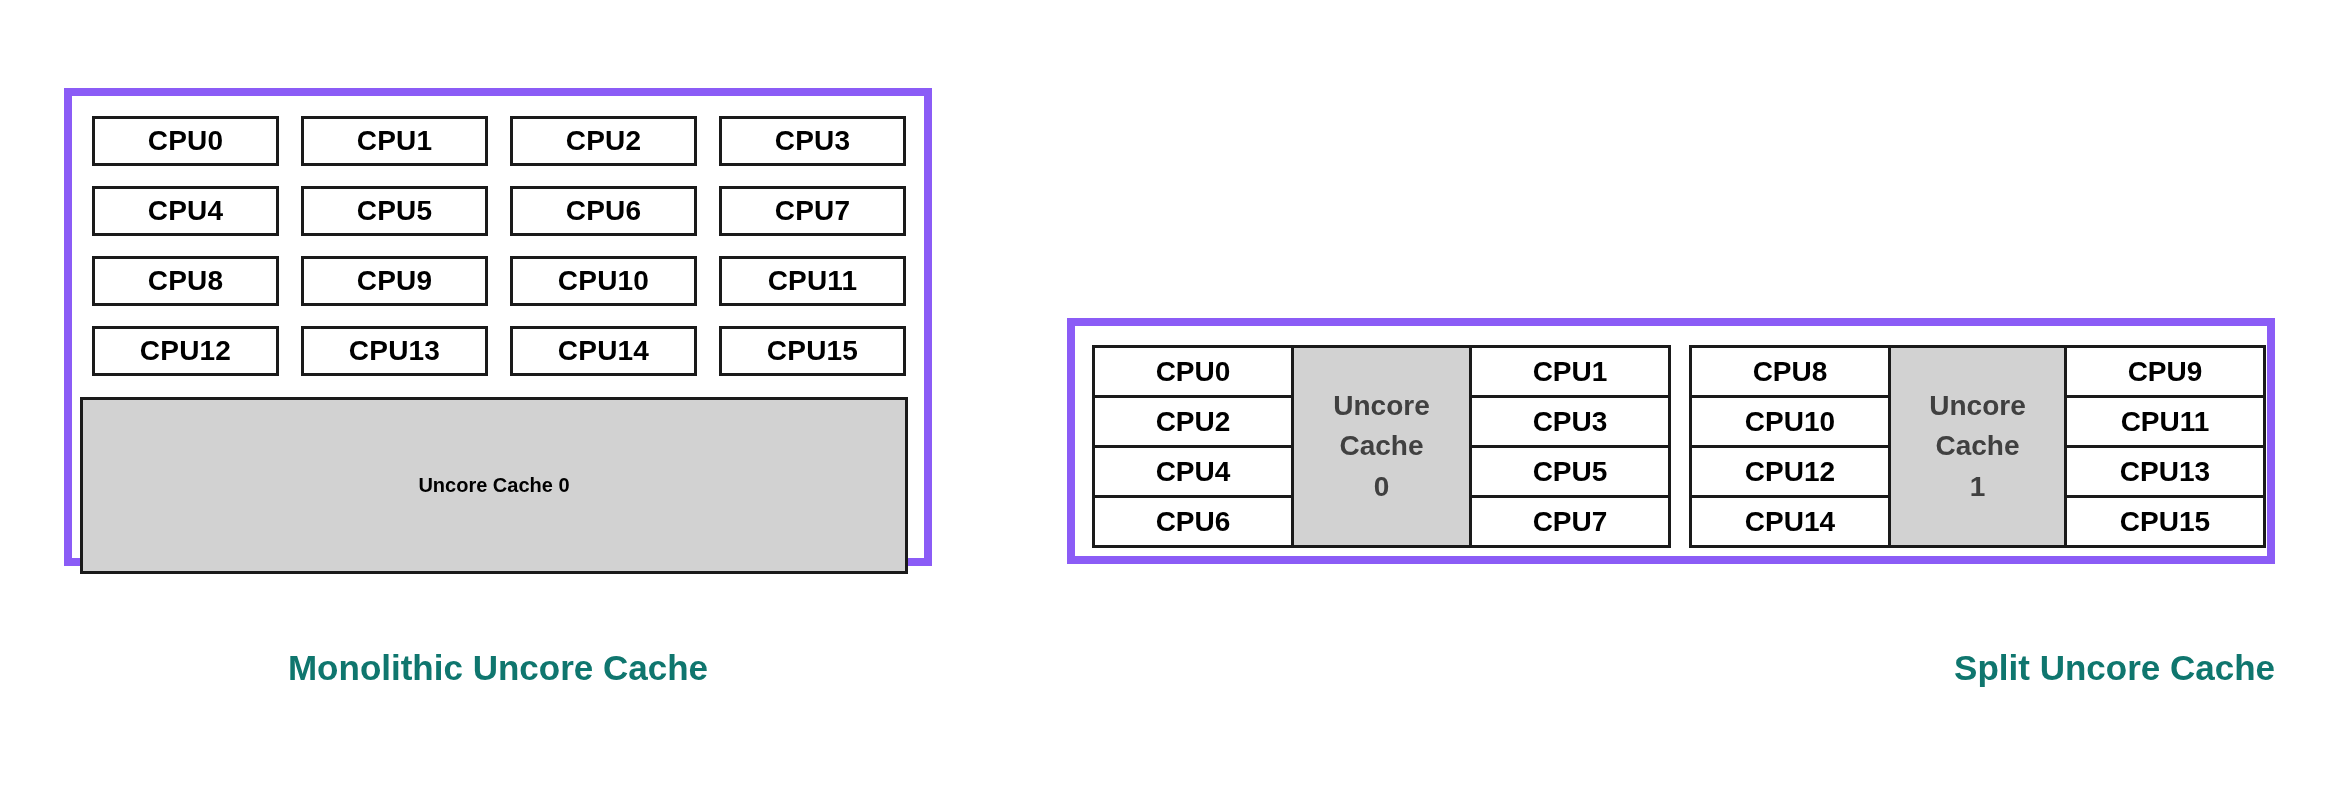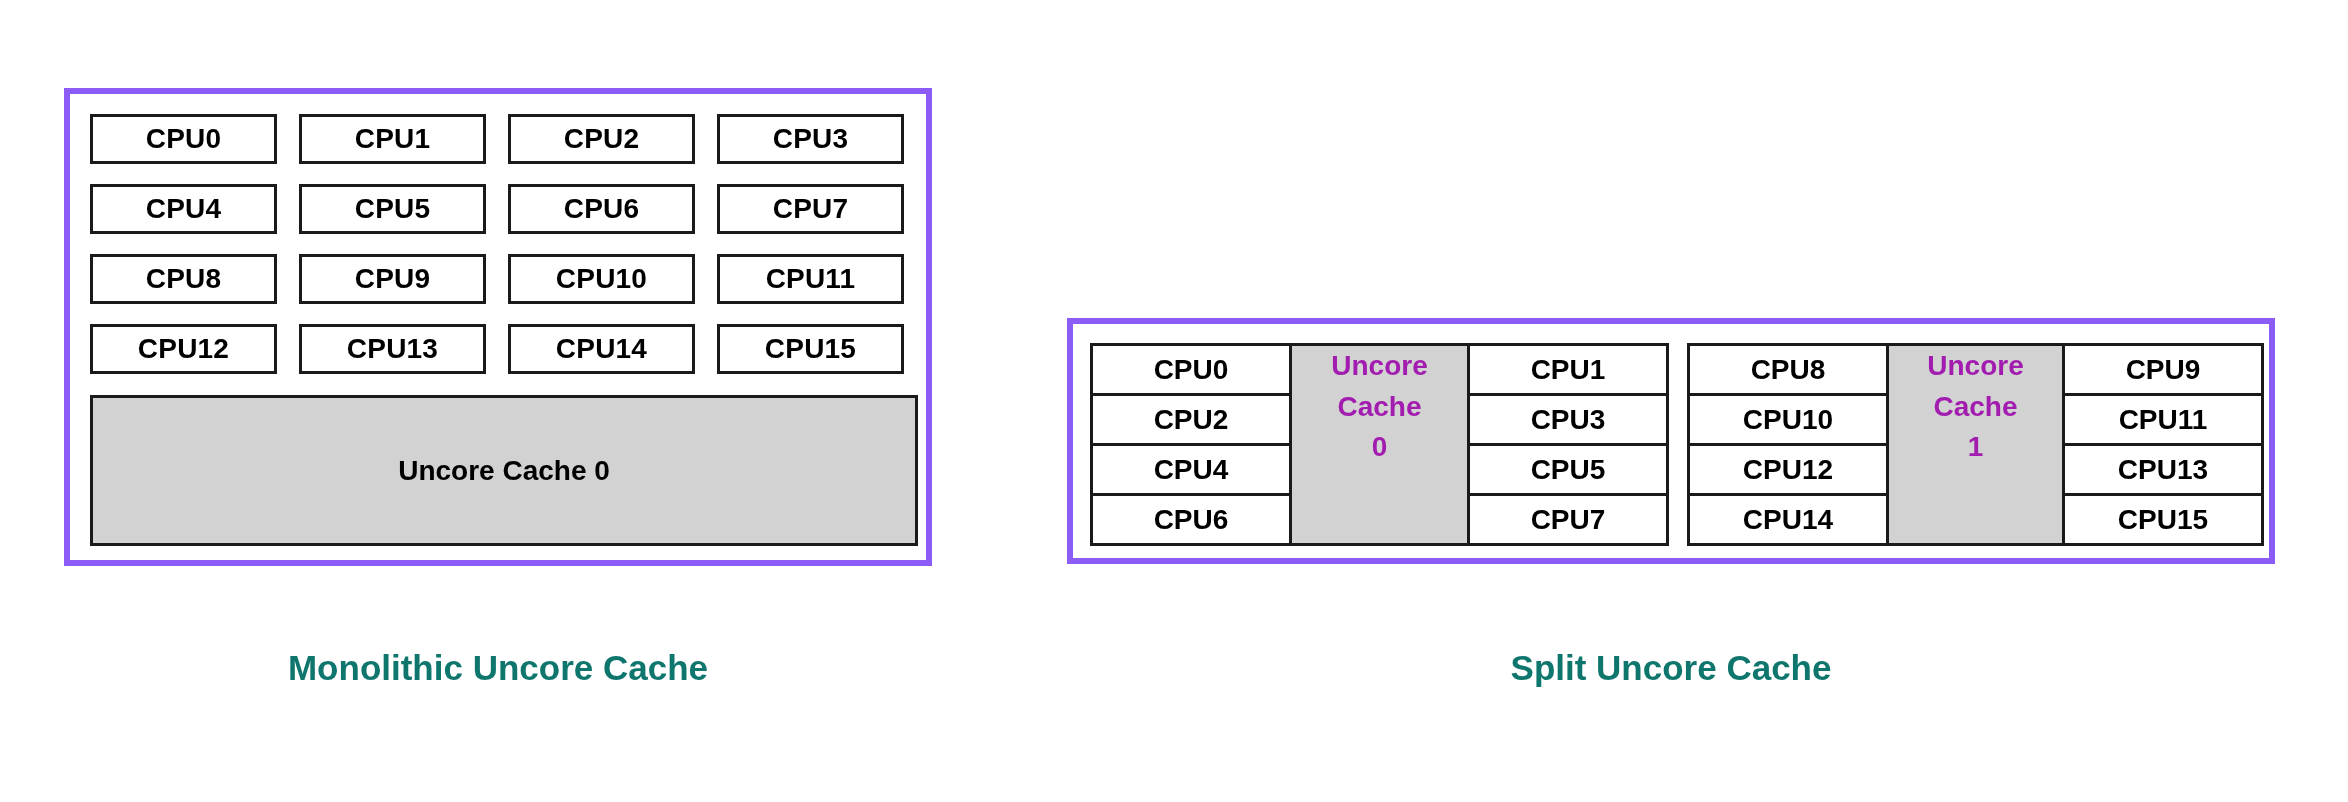--- a/index.html
+++ b/index.html
@@ -12,21 +12,21 @@
     height: 802px;
     position: relative;
     font-family: "Liberation Sans", sans-serif;
     overflow: hidden;
   }
 
   
   .outer-frame {
     position: absolute;
     box-sizing: border-box;
-    border: 6px solid #8b5cf6;
+    border: 8px solid #8b5cf6;
     background: #ffffff;
   }
 
   
   #monolithic-diagram {
     left: 64px;
     top: 88px;
     width: 868px;
     height: 478px;
   }
@@ -47,31 +47,31 @@
     display: flex;
     align-items: center;
     justify-content: center;
     font-size: 28px;
     font-weight: bold;
     color: #000000;
     letter-spacing: 0.2px;
   }
   #monolithic-uncore-cache {
     position: absolute;
-    left: 20px;
+    left: 8px;
     top: 301px;
     width: 828px;
-    height: 151px;
+    height: 177px;
     box-sizing: border-box;
     border: 3px solid #1a1a1a;
     background: #d2d2d2;
     display: flex;
     align-items: center;
     justify-content: center;
-    font-size: 28px;
+    font-size: 20px;
     font-weight: bold;
     color: #000000;
   }
 
   
   #split-diagram {
     left: 1067px;
     top: 318px;
     width: 1208px;
     height: 246px;
@@ -111,24 +111,24 @@
 
   .uncore-column {
     box-sizing: border-box;
     flex: 1 1 auto;
     border-left: 3px solid #1a1a1a;
     border-right: 3px solid #1a1a1a;
     background: #d2d2d2;
     display: flex;
     flex-direction: column;
     align-items: center;
-    justify-content: flex-start;
+    justify-content: center;
     font-size: 28px;
     font-weight: bold;
-    color: #a21caf;
+    color: #404040;
     line-height: 1.45;
     text-align: center;
   }
   .uncore-column span { display: block; }
 
   
   .caption {
     position: absolute;
     font-size: 35px;
     font-weight: bold;
@@ -138,20 +138,21 @@
   }
   #caption-monolithic {
     left: 64px;
     top: 648px;
     width: 868px;
   }
   #caption-split {
     left: 1067px;
     top: 648px;
     width: 1208px;
+    text-align: right;
   }
 </style>
 </head>
 <body>
 
 <div class="outer-frame" id="monolithic-diagram">
 
   <div id="monolithic-cpu-grid">
     <div class="cpu-cell" style="left:0px;top:0px">CPU0</div>
     <div class="cpu-cell" style="left:209px;top:0px">CPU1</div>

